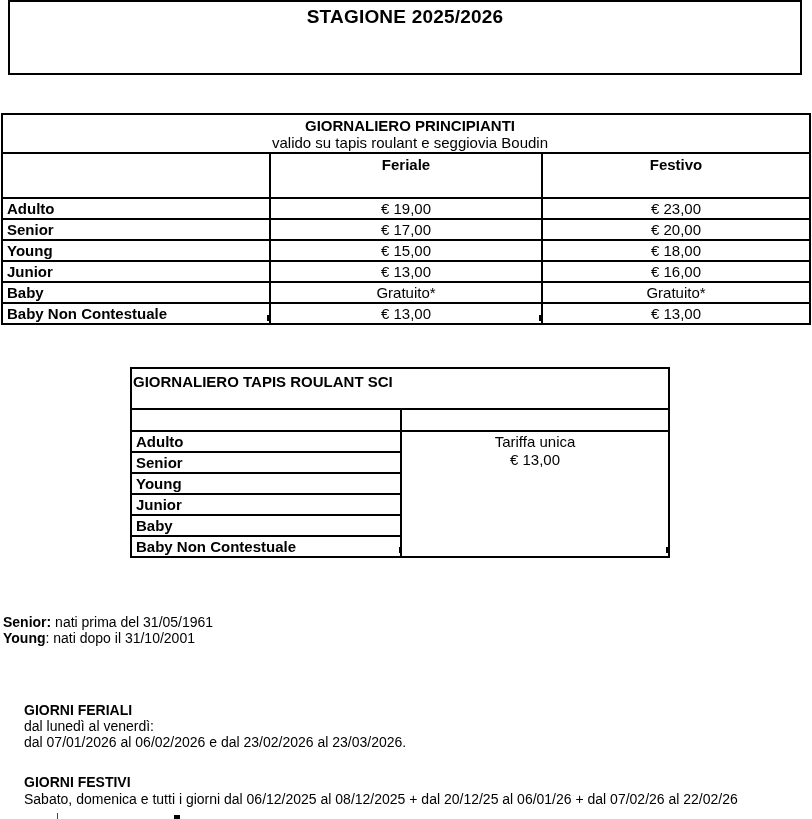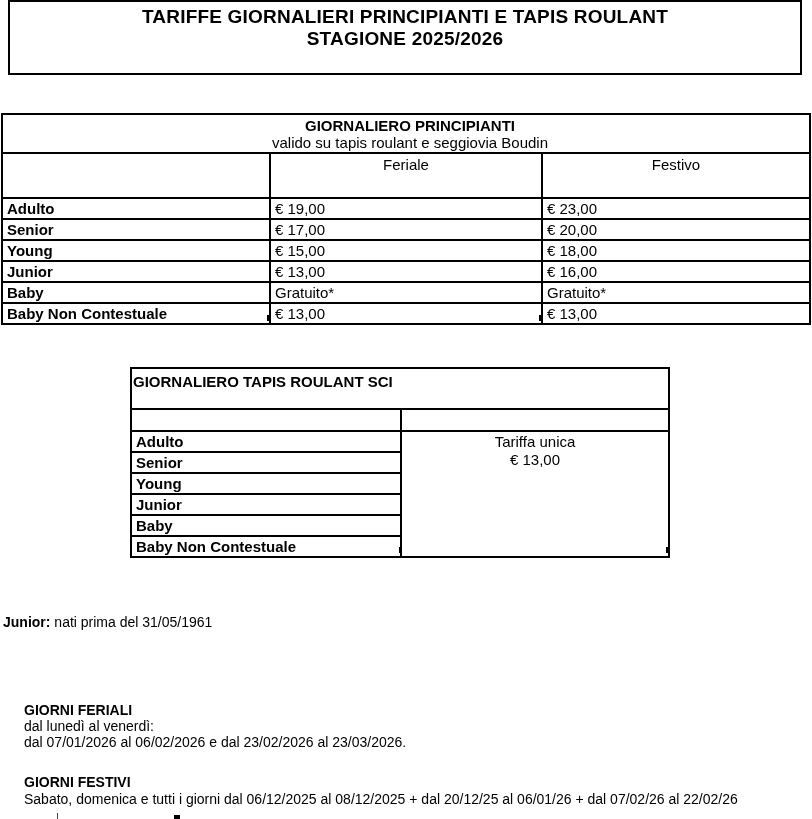--- a/index.html
+++ b/index.html
@@ -19,24 +19,24 @@
 
   
   table{border-collapse:collapse;table-layout:fixed;}
   td{border:2px solid #000;font-size:15px;overflow:hidden;}
 
   
   .t1{left:1px;top:113px;width:808px;}
   .t1 .title-cell{height:34px;text-align:center;vertical-align:top;padding-top:2px;padding-left:9px;}
   .t1 .title-main{font-weight:bold;font-size:15px;line-height:18px;}
   .t1 .title-sub{font-size:15px;line-height:16px;}
-  .t1 .head-row td{height:40px;vertical-align:top;text-align:center;font-weight:normal;padding-top:2px;}
+  .t1 .head-row td{height:40px;vertical-align:top;text-align:center;font-weight:bold;padding-top:2px;}
   .t1 .data-row td{height:16px;padding:1px 4px;}
   .t1 .label-cell{font-weight:bold;text-align:left;}
-  .t1 .value-cell{}
+  .t1 .value-cell{text-align:center;}
 
   
   .t2{left:130px;top:367px;width:538px;}
   .t2 .title-cell{height:34px;vertical-align:top;padding-top:4px;font-weight:bold;font-size:15px;}
   .t2 .empty-row td{height:18px;}
   .t2 .data-row td{height:16px;padding:1px 4px;}
   .t2 .label-cell{font-weight:bold;text-align:left;}
   .t2 .tariff-cell{vertical-align:top;text-align:center;padding-top:3px;line-height:18px;}
 
   
@@ -51,21 +51,20 @@
   .festivi{left:3px;top:774px;line-height:17px;}
 
   
   .cut-thin{left:57px;top:813px;width:1px;height:6px;background:#444;}
   .cut-thick{left:174px;top:815px;width:6px;height:4px;background:#000;}
 </style>
 </head>
 <body>
 
 <div class="abs header-box">
-  <div>TARIFFE GIORNALIERI PRINCIPIANTI E TAPIS ROULANT</div>
   <div>STAGIONE 2025/2026</div>
 </div>
 
 <table class="abs t1">
   <colgroup>
       <col style="width:268px">
       <col style="width:272px">
       <col style="width:268px">
     </colgroup>
   <tbody>
@@ -149,21 +148,22 @@
   </tr>
   <tr class="data-row">
     <td class="label-cell">Baby Non Contestuale</td>
   </tr>
 </tbody>
   </table>
 <div class="abs stub" style="left:399px;top:547px;width:2px;height:6px;"></div>
 <div class="abs stub" style="left:666px;top:547px;width:2px;height:6px;"></div>
 
 <div class="abs notes">
-  <div><b>Junior:</b><span> nati prima del 31/05/1961</span></div>
+  <div><b>Senior:</b><span> nati prima del 31/05/1961</span></div>
+  <div><b>Young</b><span>: nati dopo il 31/10/2001</span></div>
 </div>
 
 <div class="abs block feriali">
   <div class="blk-title">GIORNI FERIALI</div>
   <div>dal lunedì al venerdì:</div>
   <div>dal 07/01/2026 al 06/02/2026 e dal 23/02/2026 al 23/03/2026.</div>
 </div>
 
 <div class="abs block festivi">
   <div class="blk-title">GIORNI FESTIVI</div>

